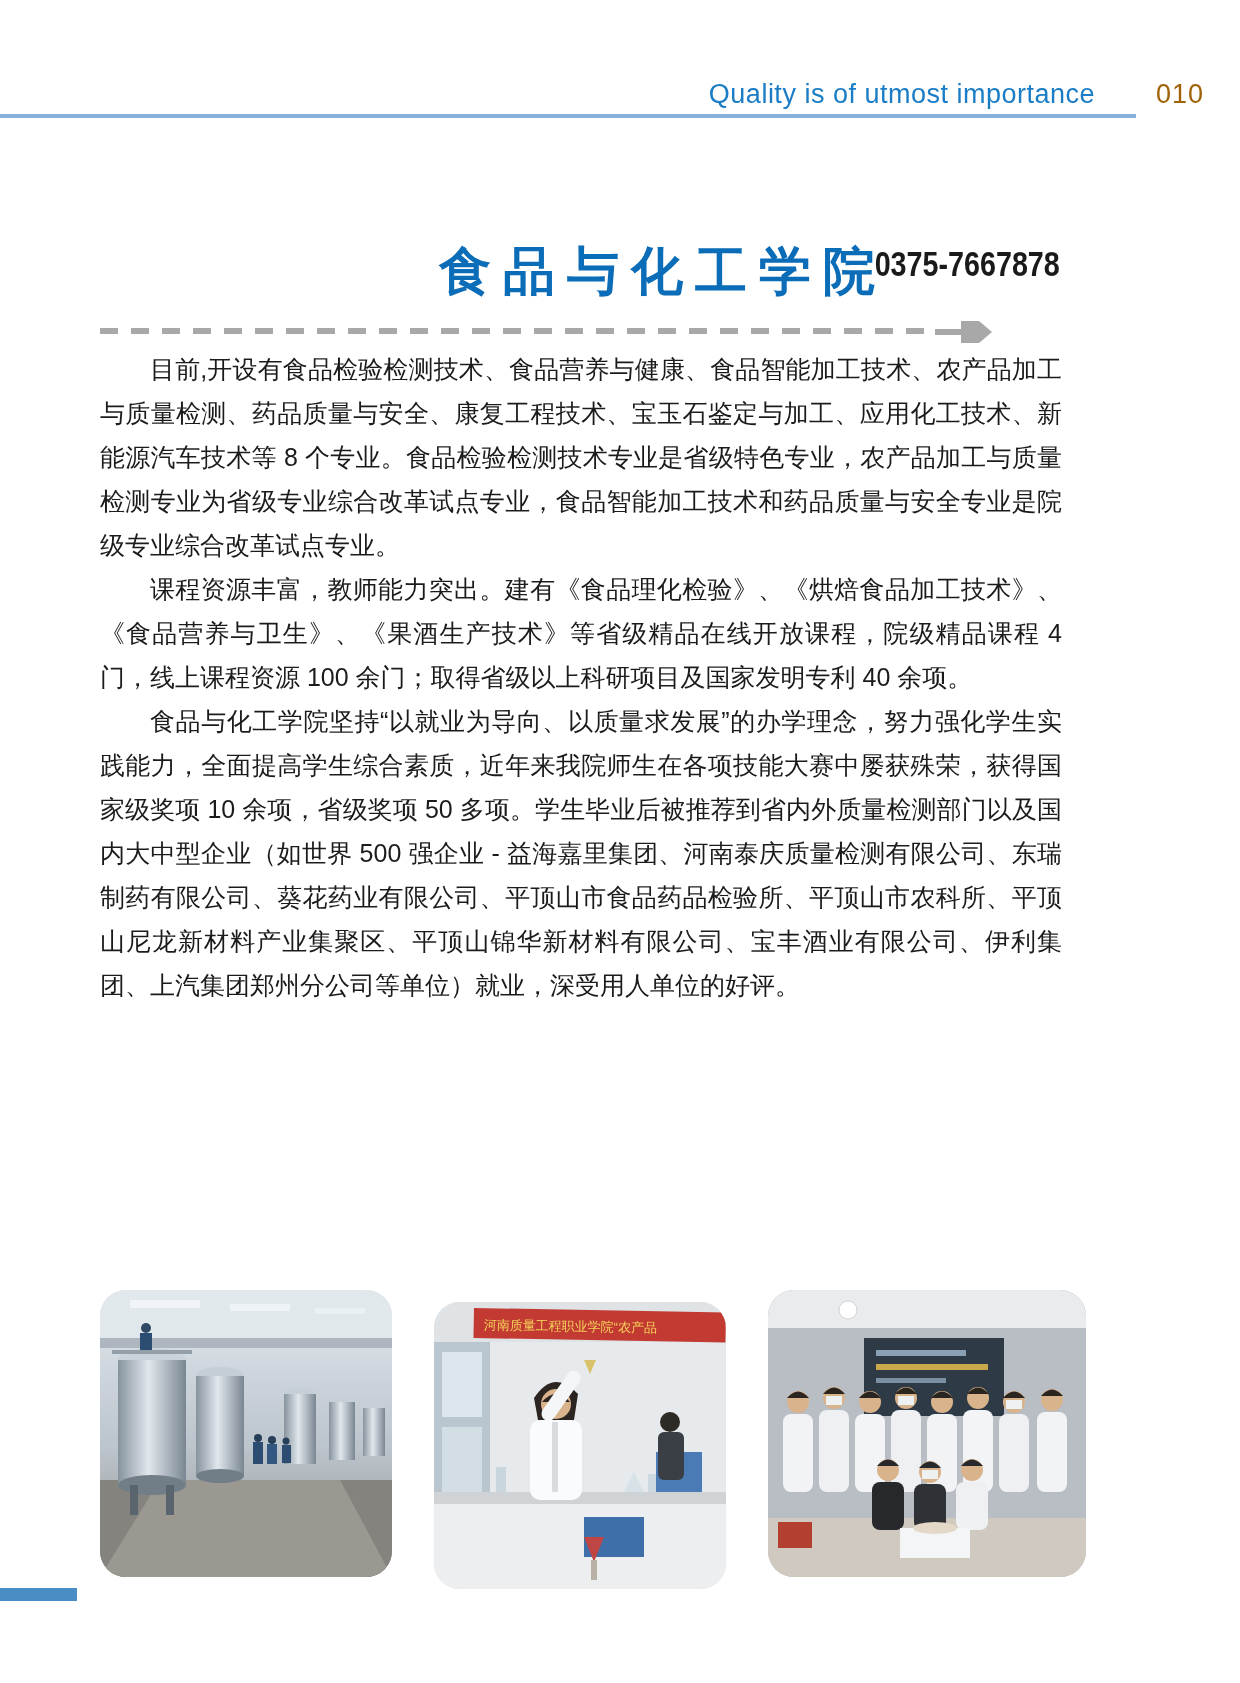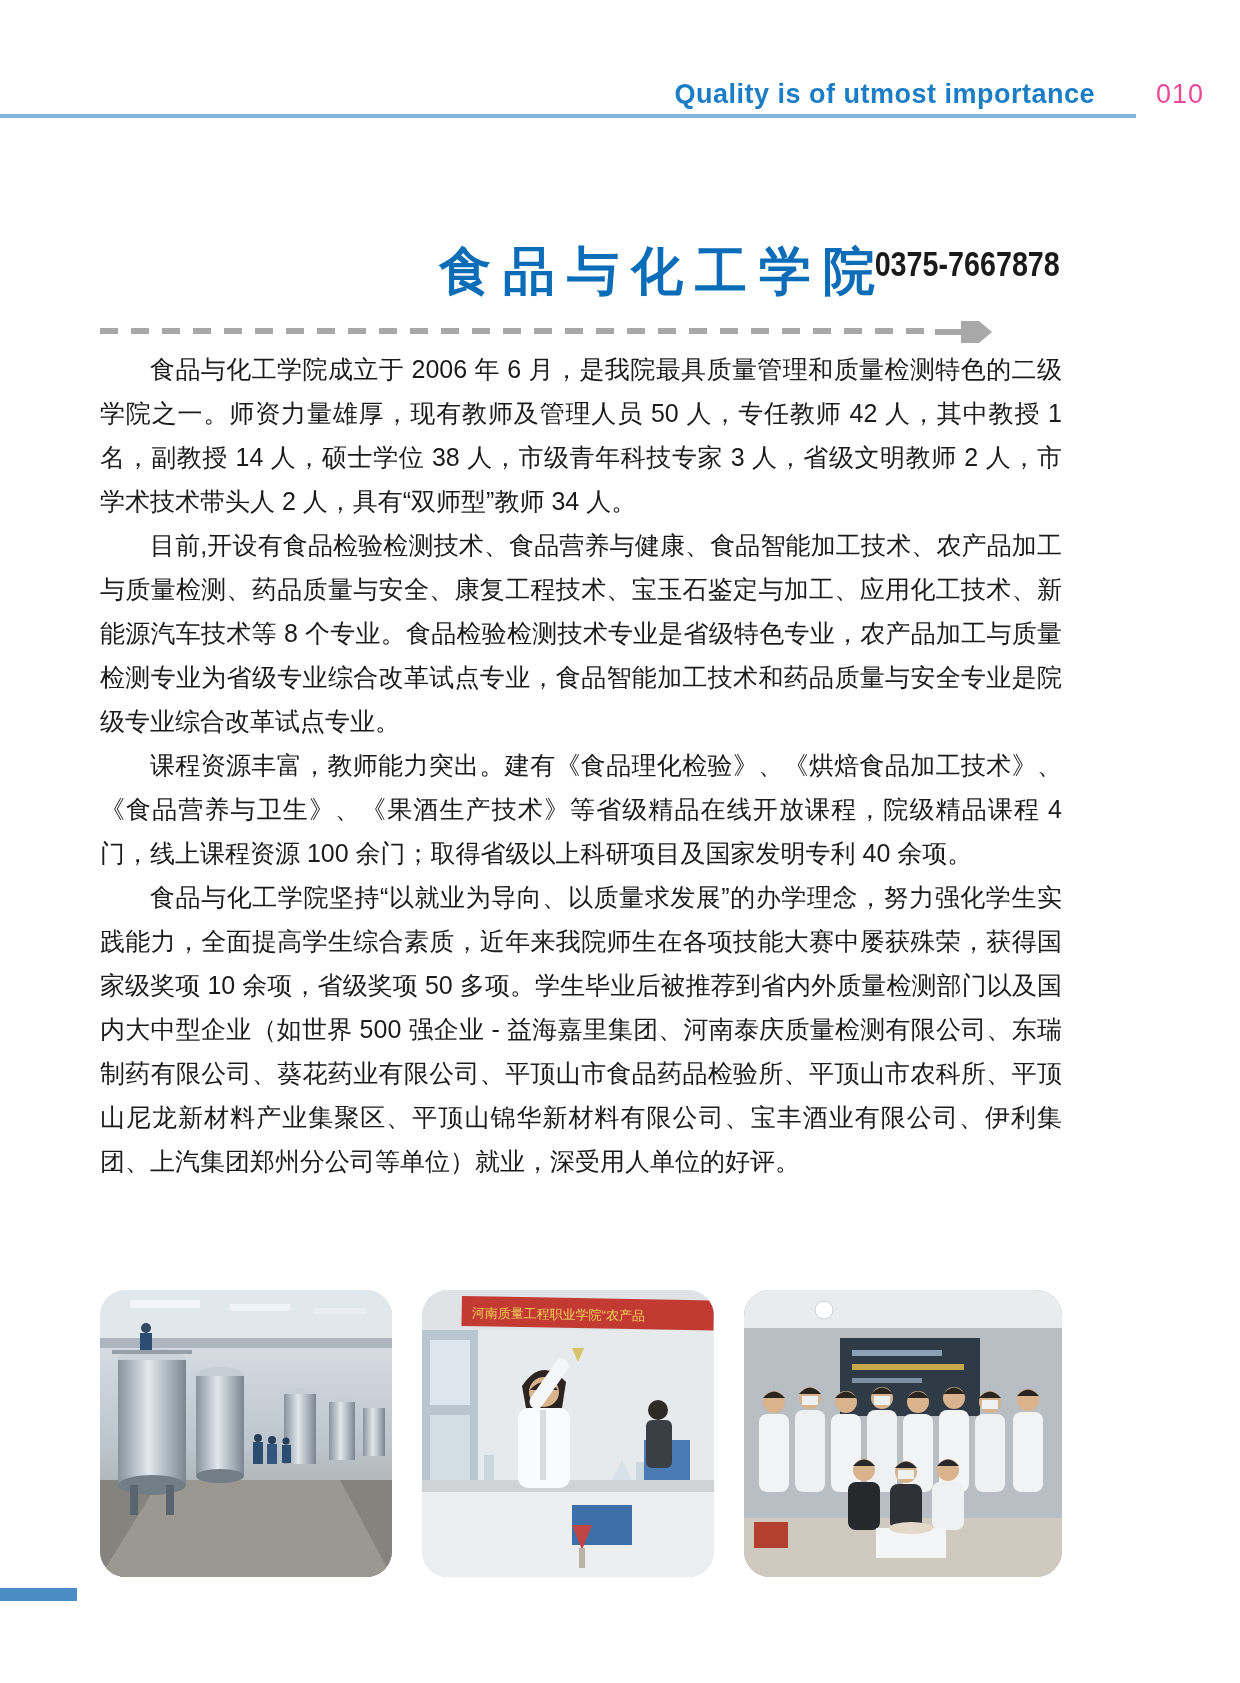--- a/index.html
+++ b/index.html
@@ -6,25 +6,25 @@
   .page{
     position:relative;
     width:1240px;height:1683px;
     background:#ffffff;
     font-family:"Liberation Sans","DejaVu Sans",sans-serif;
     overflow:hidden;
   }
   
   .header-slogan{
     position:absolute;top:79px;right:145px;
-    font-size:27px;color:#1a7dc5;letter-spacing:0.5px;font-weight:bold;
+    font-size:27px;color:#1a7dc5;letter-spacing:0.5px;
   }
   .header-pagenum{
     position:absolute;top:79px;right:36px;
-    font-size:27px;color:#ec4899;letter-spacing:1px;
+    font-size:27px;color:#a16207;letter-spacing:1px;
   }
   .header-underline{
     position:absolute;left:0;top:114px;
     width:1136px;height:4px;background:#85b2da;
   }
   
   .dept-title{
     position:absolute;left:428px;top:226px;margin:11px;
     font-size:52px;font-weight:900;color:#0b6cb7;
     letter-spacing:12px;white-space:nowrap;
@@ -81,21 +81,20 @@
 
   <div class="dash-line"></div>
   <div class="dash-arrow">
     <svg width="58" height="24" viewBox="0 0 58 24">
       <rect x="0" y="9" width="28" height="6" fill="#a8a8a8"></rect>
       <polygon points="26,1 44,1 57,12 44,23 26,23" fill="#a8a8a8"></polygon>
     </svg>
   </div>
 
   <div class="body-text">
-    <p>食品与化工学院成立于 2006 年 6 月，是我院最具质量管理和质量检测特色的二级学院之一。师资力量雄厚，现有教师及管理人员 50 人，专任教师 42 人，其中教授 1 名，副教授 14 人，硕士学位 38 人，市级青年科技专家 3 人，省级文明教师 2 人，市学术技术带头人 2 人，具有“双师型”教师 34 人。</p>
     <p>目前,开设有食品检验检测技术、食品营养与健康、食品智能加工技术、农产品加工与质量检测、药品质量与安全、康复工程技术、宝玉石鉴定与加工、应用化工技术、新能源汽车技术等 8 个专业。食品检验检测技术专业是省级特色专业，农产品加工与质量检测专业为省级专业综合改革试点专业，食品智能加工技术和药品质量与安全专业是院级专业综合改革试点专业。</p>
     <p>课程资源丰富，教师能力突出。建有《食品理化检验》、《烘焙食品加工技术》、《食品营养与卫生》、《果酒生产技术》等省级精品在线开放课程，院级精品课程 4 门，线上课程资源 100 余门；取得省级以上科研项目及国家发明专利 40 余项。</p>
     <p>食品与化工学院坚持“以就业为导向、以质量求发展”的办学理念，努力强化学生实践能力，全面提高学生综合素质，近年来我院师生在各项技能大赛中屡获殊荣，获得国家级奖项 10 余项，省级奖项 50 多项。学生毕业后被推荐到省内外质量检测部门以及国内大中型企业（如世界 500 强企业 - 益海嘉里集团、河南泰庆质量检测有限公司、东瑞制药有限公司、葵花药业有限公司、平顶山市食品药品检验所、平顶山市农科所、平顶山尼龙新材料产业集聚区、平顶山锦华新材料有限公司、宝丰酒业有限公司、伊利集团、上汽集团郑州分公司等单位）就业，深受用人单位的好评。</p>
   </div>
 
   <div class="photos">
 
     <figure class="photo" style="width:292px;height:287px;margin:0;">
       <svg width="292" height="287" viewBox="0 0 292 287">
         <defs>
@@ -142,21 +141,21 @@
         <circle cx="158" cy="148" r="4" fill="#263b52"></circle>
           <rect x="153" y="152" width="10" height="22" fill="#2c4a6e"></rect>
         <circle cx="172" cy="150" r="4" fill="#263b52"></circle>
           <rect x="167" y="154" width="10" height="20" fill="#33557d"></rect>
         <circle cx="186" cy="151" r="3.5" fill="#263b52"></circle>
           <rect x="182" y="155" width="9" height="18" fill="#2c4a6e"></rect>
         <rect width="292" height="287" fill="#3a6ea5" opacity="0.07"></rect>
       </svg>
     </figure>
 
-    <figure class="photo" style="width:292px;height:287px;margin:0;">
+    <figure class="photo" style="width:292px;height:287px;margin:12px;">
       <svg width="292" height="287" viewBox="0 0 292 287">
         <rect width="292" height="287" fill="#e7eaec"></rect>
         <rect x="0" y="0" width="292" height="40" fill="#dfe3e6"></rect>
 
         <g transform="translate(40,6) rotate(1)">
           <rect width="252" height="30" fill="#c23a32"></rect>
           <text x="10" y="21" font-size="13" fill="#f5d25a">河南质量工程职业学院“农产品</text>
         </g>
 
         <rect x="0" y="40" width="56" height="160" fill="#b9c6d0"></rect>

